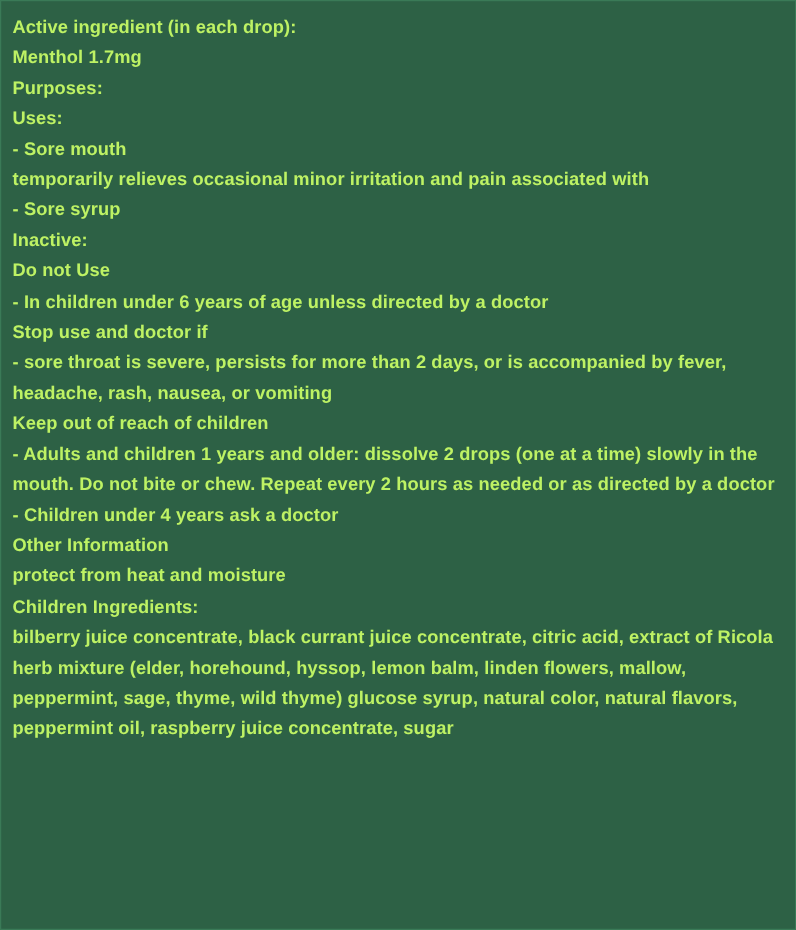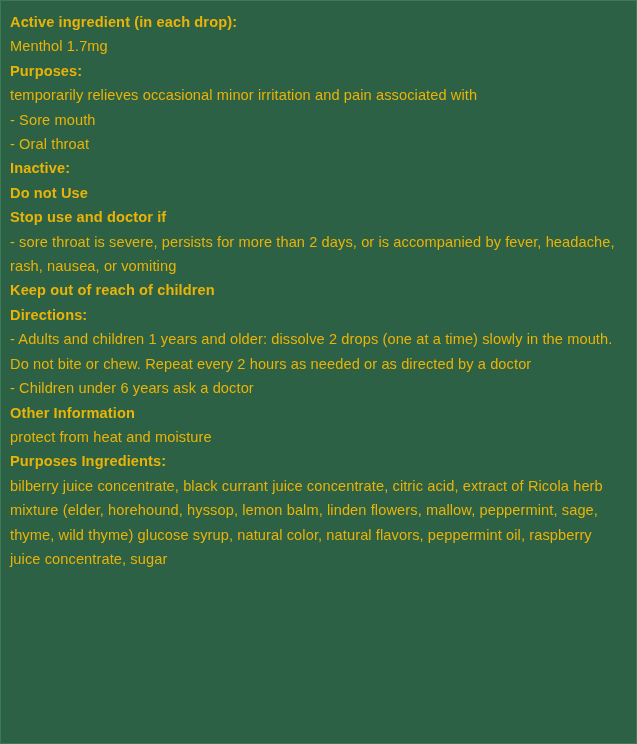--- a/index.html
+++ b/index.html
@@ -18,51 +18,52 @@
     box-sizing: border-box;
     width: 637px;
     height: 744px;
     padding: 9px 12px 8px 9px;
     background: #2d6145;
     border: 1px solid #3a7a57;
   }
   .line {
     font-size: 14.6px;
     line-height: 24.6px;
-    color: #eab308;
+    color: #bef264;
     letter-spacing: 0.1px;
     white-space: pre-wrap;
   }
   .line.heading {
     font-weight: bold;
   }
   .line.body {
-    font-weight: normal;
+    font-weight: bold;
   }
   .line.block {
     line-height: 24.4px;
   }
 </style>
 </head>
 <body>
 
 <div class="panel">
   <div id="lines-container">
       <div class="line heading block">Active ingredient (in each drop):</div>
       <div class="line body block">Menthol 1.7mg</div>
       <div class="line heading block">Purposes:</div>
+      <div class="line heading block">Uses:</div>
+      <div class="line body block">- Sore mouth</div>
       <div class="line body block">temporarily relieves occasional minor irritation and pain associated with</div>
-      <div class="line body block">- Sore mouth</div>
-      <div class="line body block">- Oral throat</div>
+      <div class="line body block">- Sore syrup</div>
       <div class="line heading block">Inactive:</div>
       <div class="line heading block">Do not Use</div>
+      <div class="line body block">- In children under 6 years of age unless directed by a doctor</div>
       <div class="line heading block">Stop use and doctor if</div>
       <div class="line body block">- sore throat is severe, persists for more than 2 days, or is accompanied by fever, headache, rash, nausea, or vomiting</div>
       <div class="line heading block">Keep out of reach of children</div>
-      <div class="line heading block">Directions:</div>
       <div class="line body block">- Adults and children 1 years and older: dissolve 2 drops (one at a time) slowly in the mouth. Do not bite or chew. Repeat every 2 hours as needed or as directed by a doctor</div>
-      <div class="line body block">- Children under 6 years ask a doctor</div>
+      <div class="line body block">- Children under 4 years ask a doctor</div>
       <div class="line heading block">Other Information</div>
       <div class="line body block">protect from heat and moisture</div>
-      <div class="line heading block">Purposes Ingredients:</div>
+      <div class="line heading block">Children Ingredients:</div>
       <div class="line body block">bilberry juice concentrate, black currant juice concentrate, citric acid, extract of Ricola herb mixture (elder, horehound, hyssop, lemon balm, linden flowers, mallow, peppermint, sage, thyme, wild thyme) glucose syrup, natural color, natural flavors, peppermint oil, raspberry juice concentrate, sugar</div>
     </div>
 </div>
 
 </body></html>

